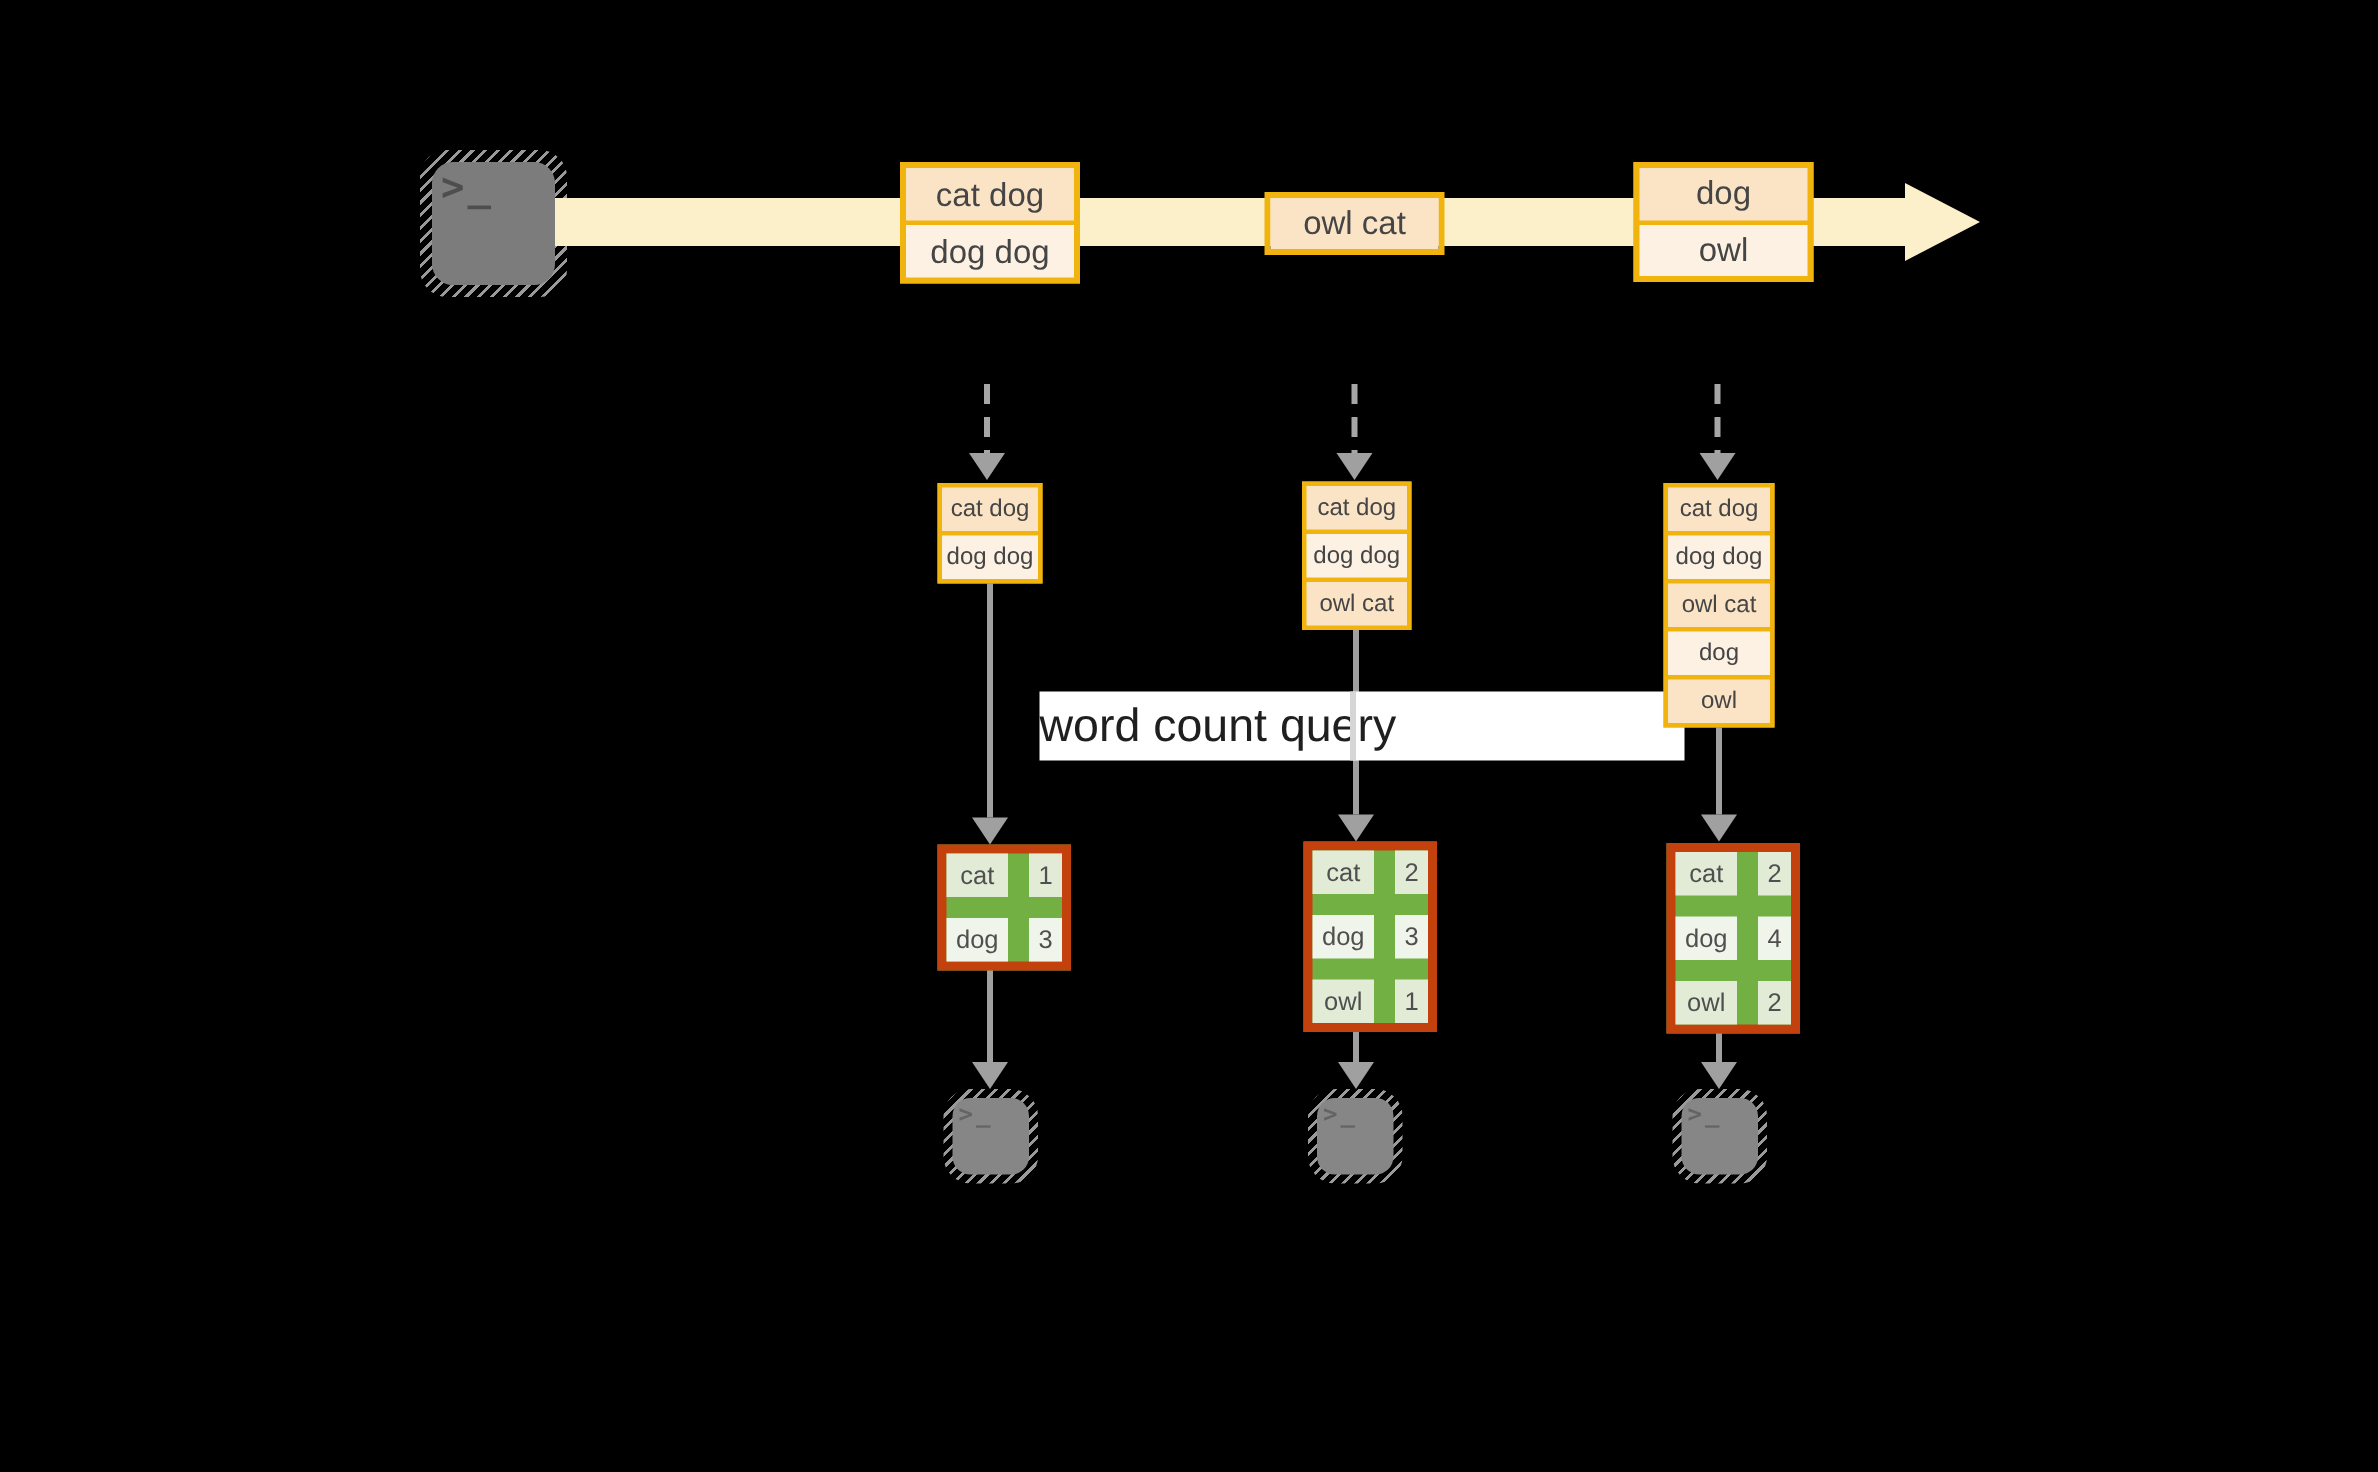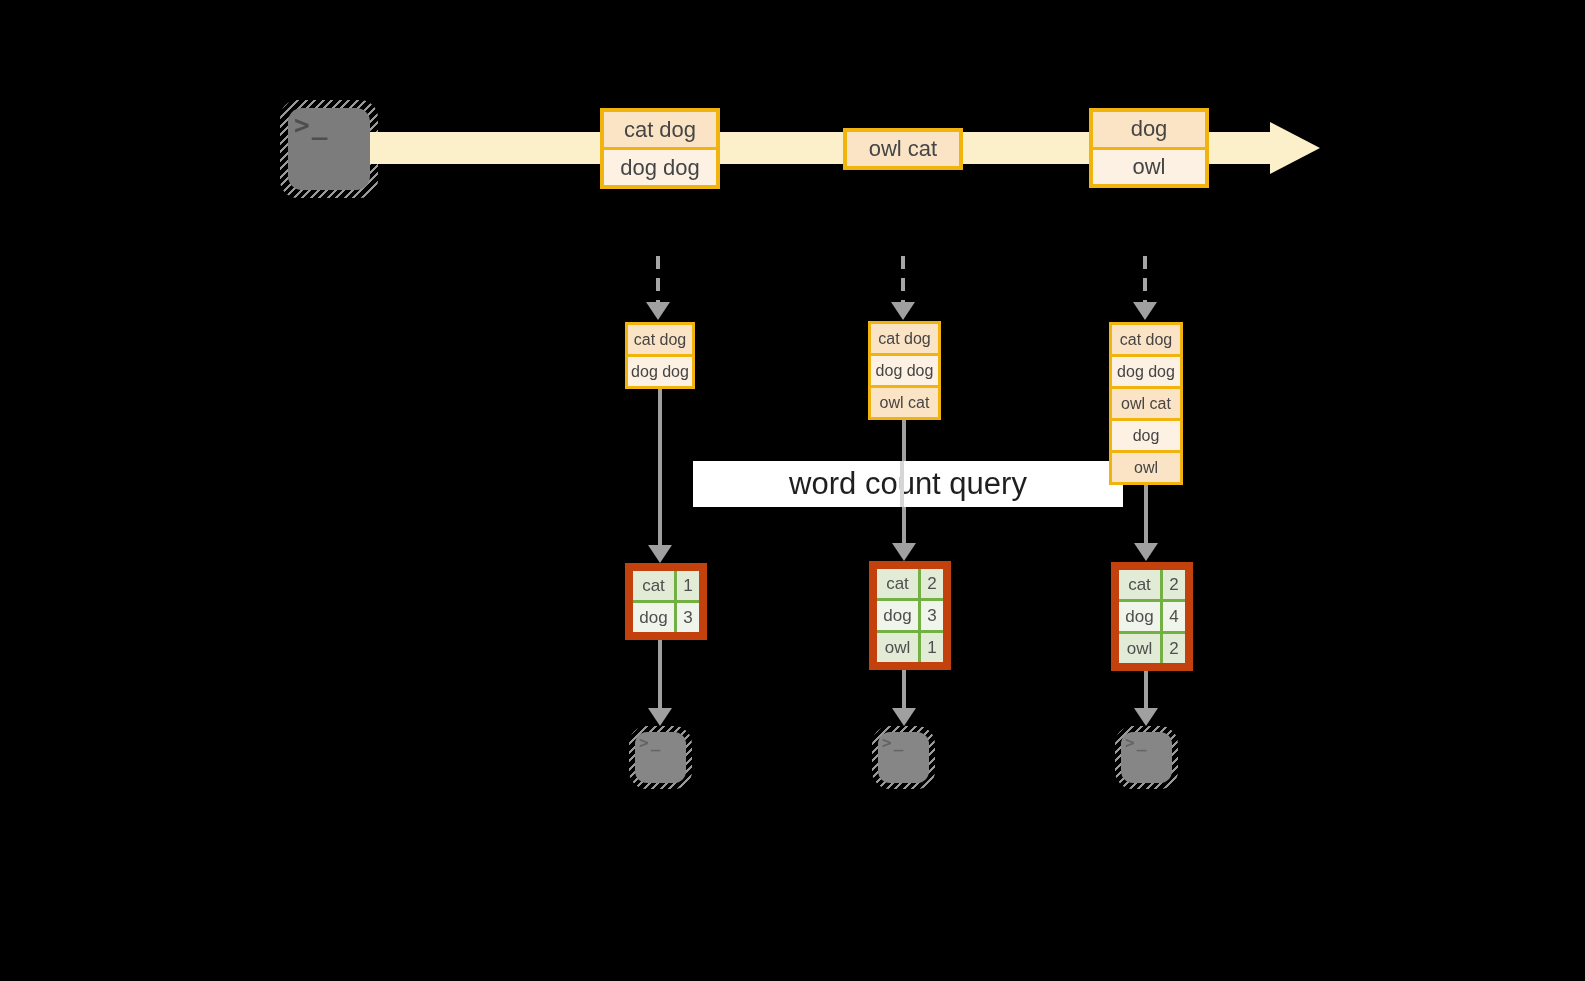--- a/index.html
+++ b/index.html
@@ -46,30 +46,30 @@
     background:repeating-linear-gradient(to bottom,#a6a6a6 0 13px,rgba(0,0,0,0) 13px 22px);
   }
   .vhead{
     position:absolute;width:0;height:0;z-index:1;
     border-left:12px solid rgba(0,0,0,0);border-right:12px solid rgba(0,0,0,0);
     border-top:18px solid #a0a0a0;
   }
   
   .query-label{
     position:absolute;left:693px;top:461px;width:430px;height:46px;background:#ffffff;
-    display:flex;align-items:center;justify-content:center;z-index:2;
+    display:flex;align-items:center;z-index:2;
     font-size:31px;color:#1f1f1f;
   }
   .query-label .through{
     position:absolute;left:207px;top:0;width:4px;height:46px;background:#d6d6d6;
   }
   
   .wc-table{
-    position:absolute;box-sizing:border-box;border:8px solid #c2410c;background:#72b043;
-    display:grid;grid-template-columns:41px 22px;gap:3px;z-index:3;font-size:17px;
+    position:absolute;box-sizing:border-box;border:6px solid #c2410c;background:#72b043;
+    display:grid;grid-template-columns:41px 22px;gap:14px;z-index:3;font-size:17px;
   }
   .wc-cell{
     background:#e1ebd6;color:#4f4f4f;display:flex;align-items:center;justify-content:center;
     height:29px;
   }
   .wc-cell:nth-child(4n+3),.wc-cell:nth-child(4n+4){background:#eff5ea;}
 </style>
 </head>
 <body>
 

